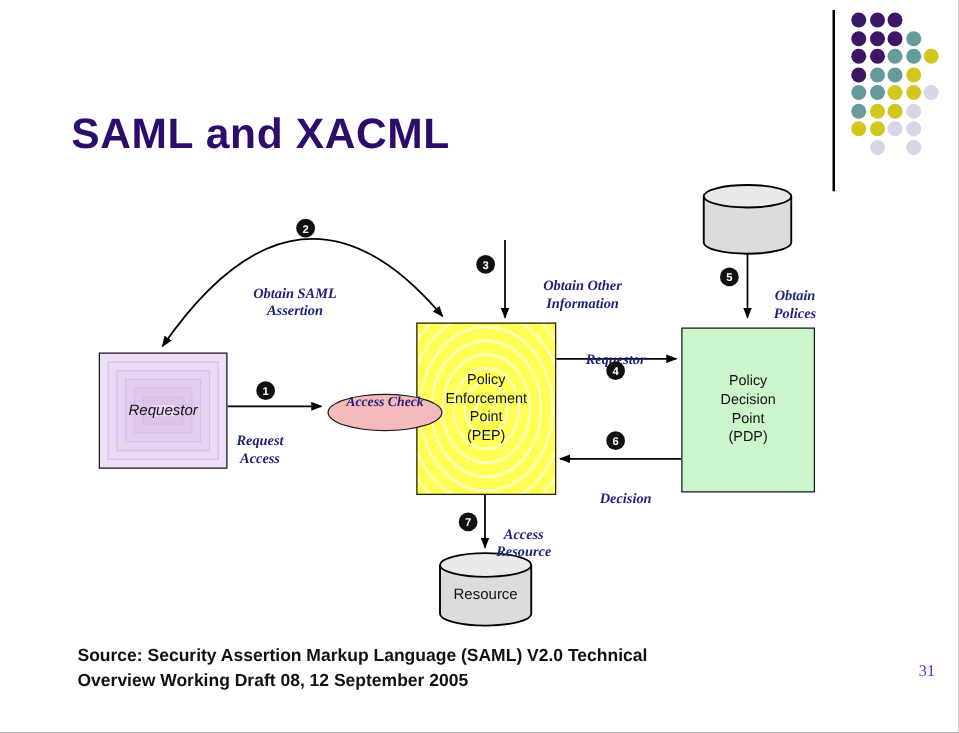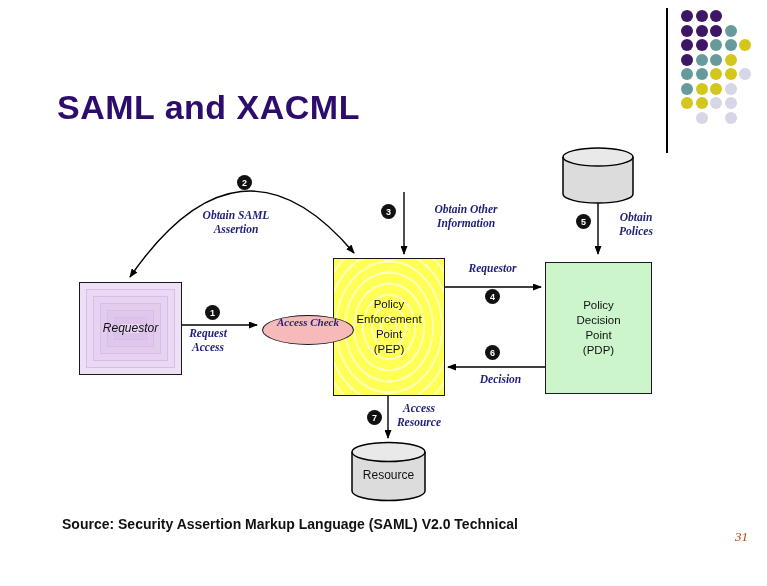--- a/index.html
+++ b/index.html
@@ -44,30 +44,30 @@
         font-size:11px;color:var(--label,#1f1f78);}
 
   
   .badge{position:absolute;width:15px;height:15px;border-radius:50%;z-index:4;
         background:var(--badge-bg,#111);color:#fff;display:flex;align-items:center;
         justify-content:center;font-size:9px;font-weight:bold;}
 
   
   .flabel{position:absolute;z-index:3;text-align:center;white-space:pre-line;
         font-family:"Liberation Serif",serif;font-style:italic;font-weight:bold;
-        font-size:11.5px;line-height:1.2;color:var(--label,#1f1f78);}
+        font-size:11.5px;line-height:1.2;color:var(--label,#1f1f78);margin-top:20px;}
 
   
   .cyltext{position:absolute;z-index:3;font-size:12px;color:#111;text-align:center;}
 
   
   .source{position:absolute;left:62px;top:514px;width:560px;font-size:14px;
         font-weight:bold;color:#111;line-height:1.45;}
   .pagenum{position:absolute;left:735px;top:529px;font-family:"Liberation Serif",serif;
-        font-size:13px;color:#c2410c;font-style:italic;}
+        font-size:13px;color:#6d28d9;}
 </style>
 </head>
 <body>
 
 <div class="slide">
 
   <h1 class="title">SAML and XACML</h1>
 
   <div class="vline"></div>
   <div id="dots">
@@ -172,16 +172,17 @@
 Information</div>
   <div class="flabel" style="left:460px;top:262px;width:65px;">Requestor</div>
   <div class="flabel" style="left:611px;top:211px;width:50px;">Obtain
 Polices</div>
   <div class="flabel" style="left:468px;top:373px;width:65px;">Decision</div>
   <div class="flabel" style="left:392px;top:402px;width:54px;">Access
 Resource</div>
 
   <div class="source">
     <div>Source: Security Assertion Markup Language (SAML) V2.0 Technical</div>
+    <div>Overview Working Draft 08, 12 September 2005</div>
   </div>
   <div class="pagenum">31</div>
 
 </div>
 
 </body></html>

